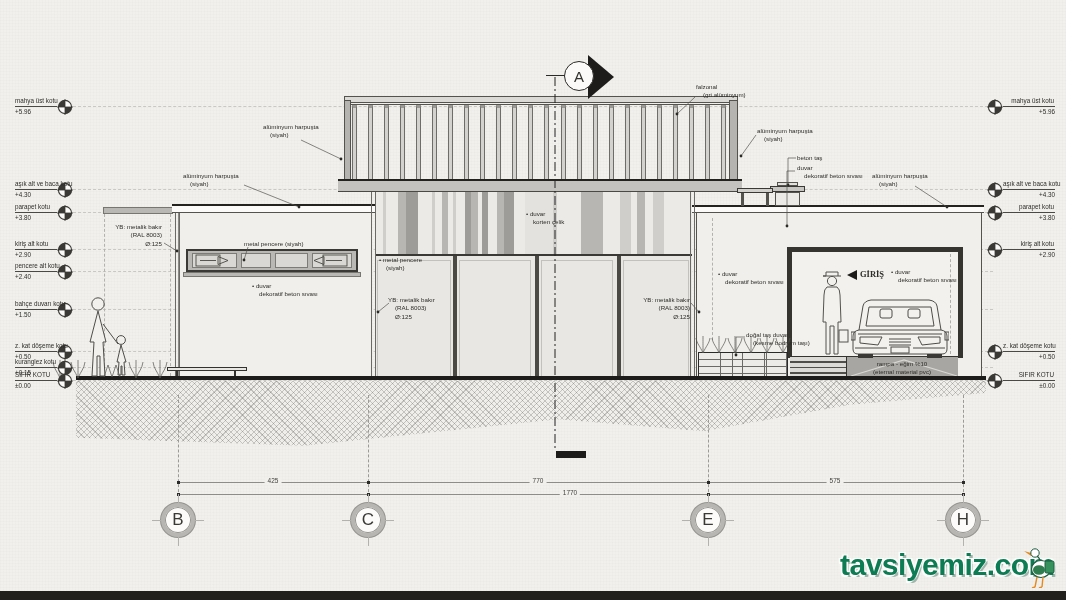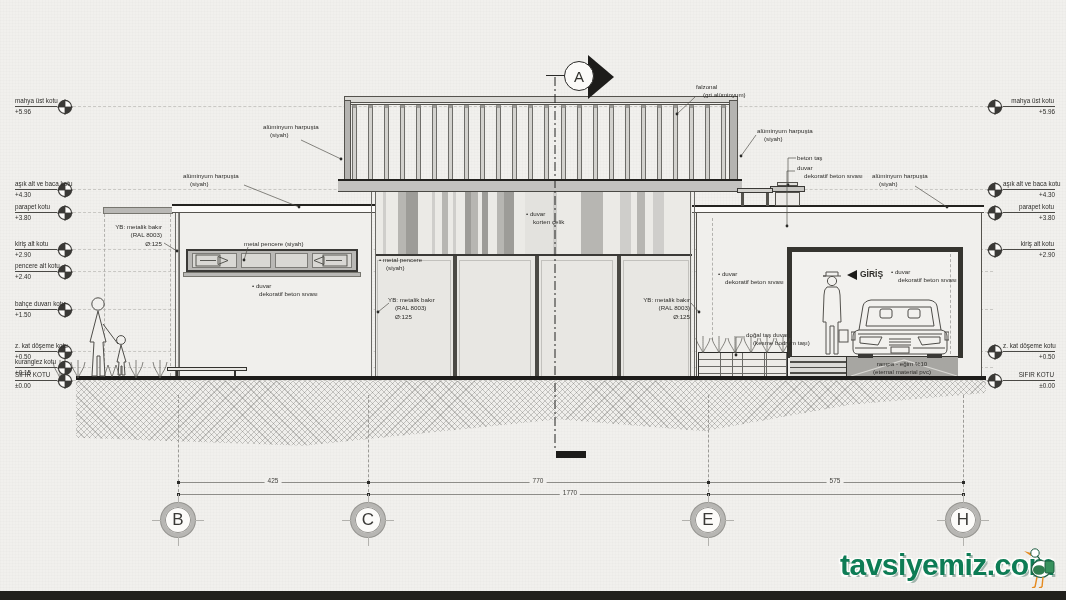--- a/index.html
+++ b/index.html
@@ -525,21 +525,21 @@
       <div>Ø:125</div>
     </div>
     <div class="ann indent" style="left: 718px; top: 270px;">
       <div>• duvar</div>
       <div>dekoratif beton sıvası</div>
     </div>
     <div class="ann indent" style="left: 746px; top: 331px;">
       <div>doğal taş duvar</div>
       <div>(kesme bodrum taşı)</div>
     </div>
-    <div class="ann indent" style="left: 860px; top: 269px; font-weight: bold; font-size: 8.5px;">
+    <div class="ann indent" style="left: 860px; top: 269px; font-weight: bold; font-size: 8.5px; font-family: Liberation Serif, serif;">
       <div>GİRİŞ</div>
       <span class="tri-left"></span>
     </div>
     <div class="ann indent" style="left: 891px; top: 268px;">
       <div>• duvar</div>
       <div>dekoratif beton sıvası</div>
     </div>
     <div class="ann" style="left: 902px; top: 360px; transform: translateX(-50%); text-align: center;">
       <div>rampa - eğim %10</div>
       <div>(eternal material pvc)</div>

